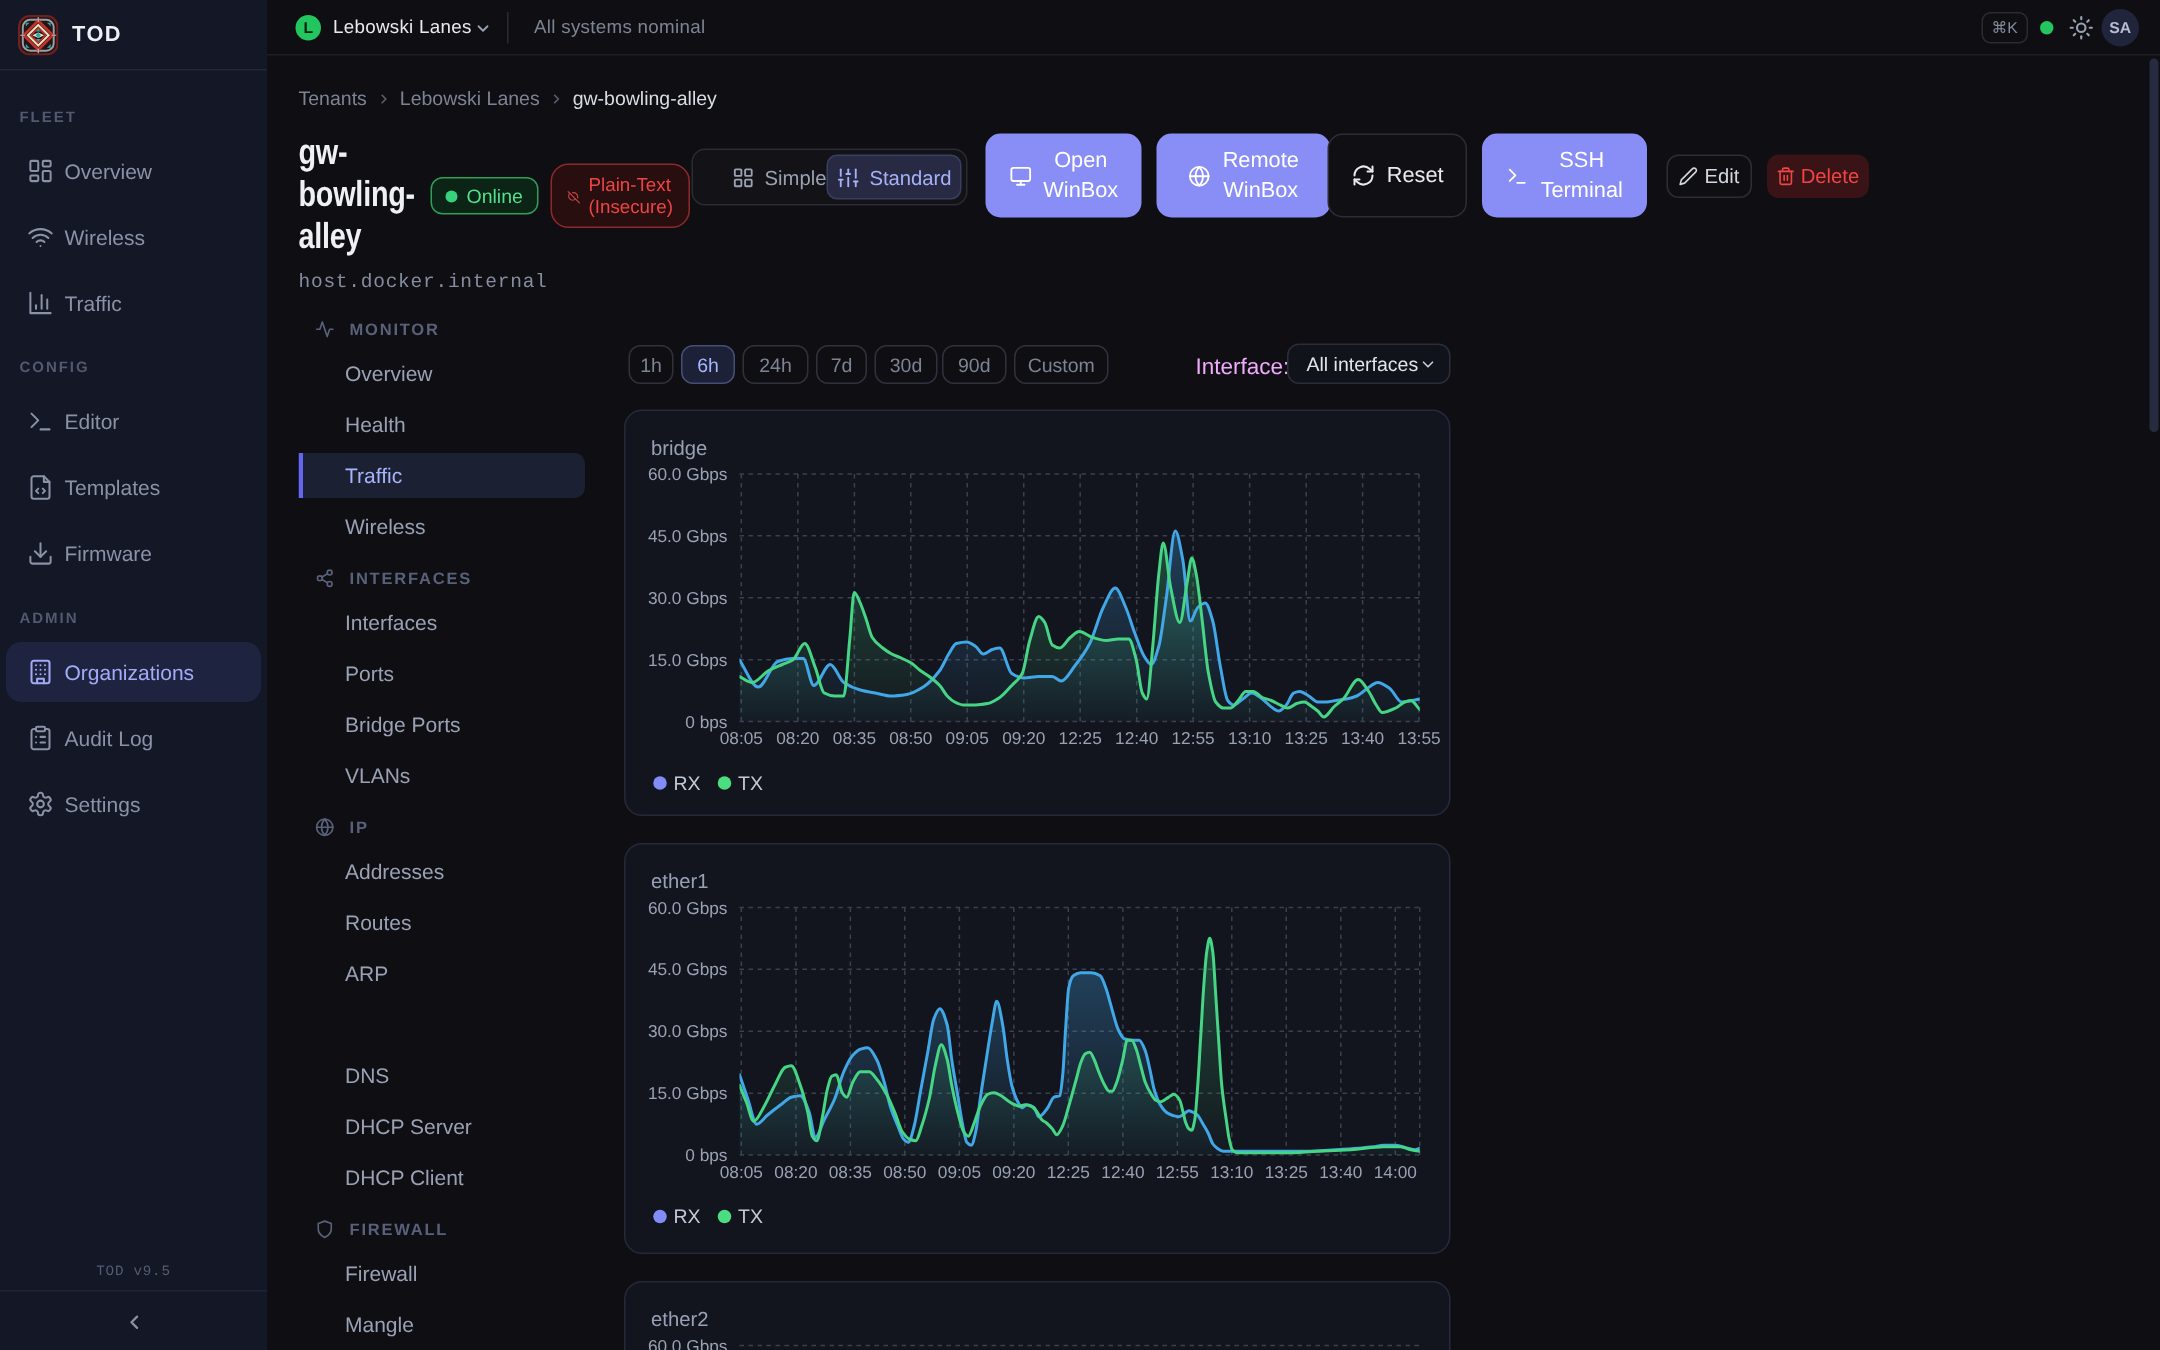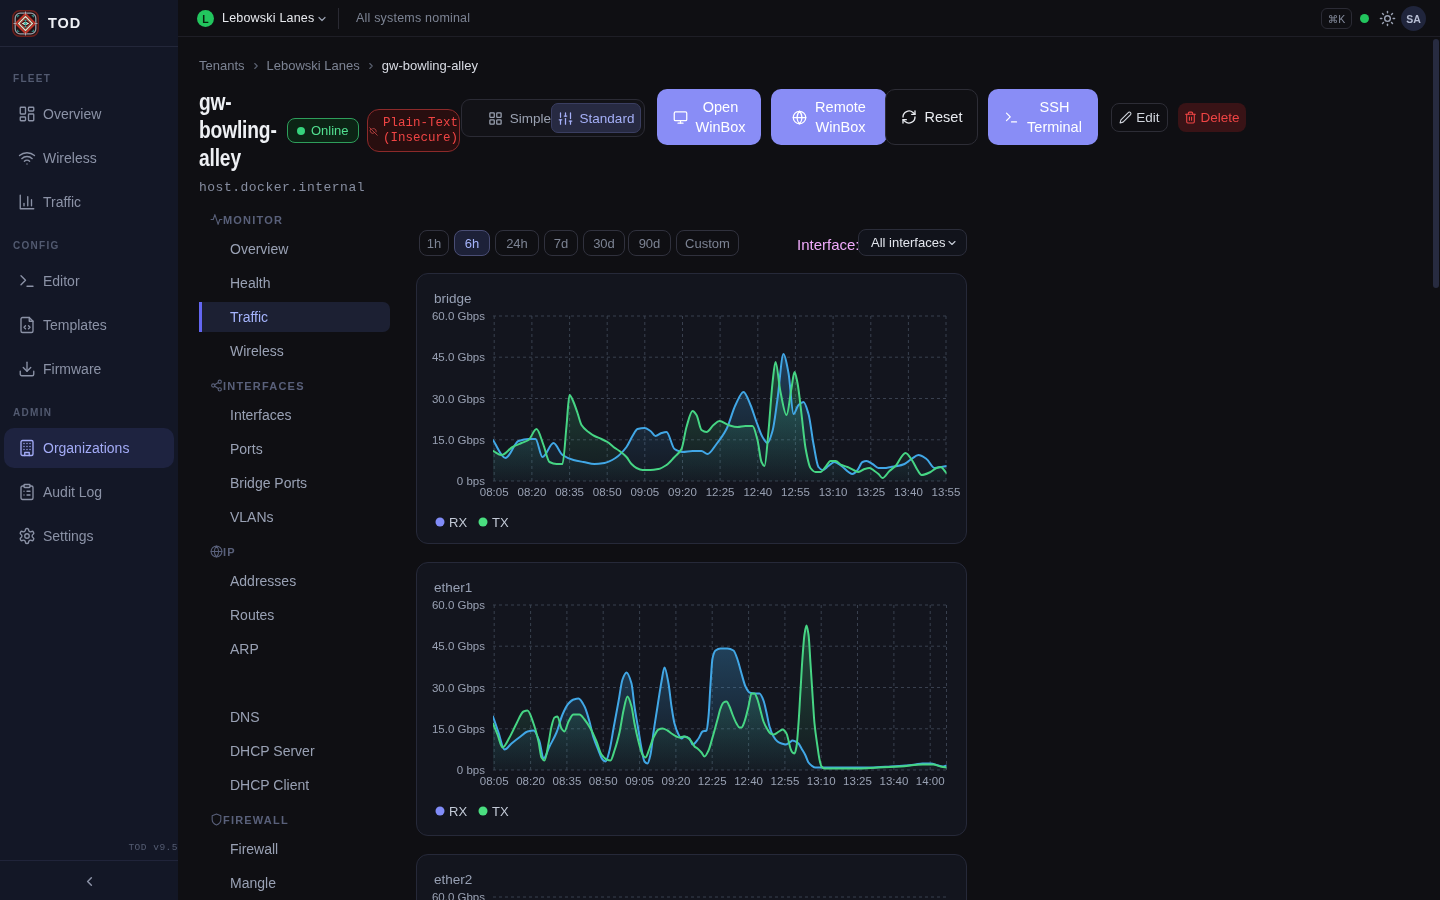--- a/index.html
+++ b/index.html
@@ -14,21 +14,21 @@
   #sidebar .logo-row { position:absolute; left:0; top:0; width:178px; height:47px;
      border-bottom:1px solid #23273a; }
   #sidebar .brand { position:absolute; left:48px; top:15px; font-size:14.5px; font-weight:600;
      color:#eef0f5; letter-spacing:1px; }
   .seclab { position:absolute; left:13px; font-size:10px; font-weight:700; letter-spacing:1.3px;
      color:#525a70; }
   .sitem { position:absolute; left:4px; width:170px; height:40px; border-radius:10px;
      display:flex; align-items:center; color:#8b92a6; font-size:14px; }
   .sitem svg { margin-left:14px; margin-right:7px; flex:none; }
   .sitem.sel { background:#1e2340; color:#a3abf6; }
-  #vertext { position:absolute; left:0; top:842px; width:178px; text-align:right;
+  #vertext { position:absolute; left:0; top:842px; width:178px; text-align:center;
      font-family:"Liberation Mono",monospace; font-size:9.5px; color:#545c72; letter-spacing:0.5px; }
   #sideline { position:absolute; left:0; top:860px; width:178px; border-top:1px solid #20243a; }
   #collapse { position:absolute; left:0; top:868px; width:178px; height:26px; display:flex;
      align-items:center; justify-content:center; color:#8b92a6; }
 
   
   #topbar { position:absolute; left:178px; top:0; width:1262px; height:37px;
      border-bottom:1px solid #1e1e26; }
   #tb-l { position:absolute; left:19px; top:10px; width:17px; height:17px; border-radius:50%;
      background:#22c55e; color:#07230f; font-size:10.5px; font-weight:700; display:flex;
@@ -51,21 +51,21 @@
   #crumbs .cur { color:#d9dce4; }
   #h1 { position:absolute; left:199px; top:88px; width:104px; font-size:24px; line-height:28px;
      font-weight:600; color:#eef0f4; letter-spacing:-0.2px; transform:scaleX(0.8);
      transform-origin:left top; }
   #badge-online { position:absolute; left:287px; top:118px; height:25px; border-radius:8px;
      border:1px solid #2e9e5b; background:#0c2415; color:#52df90; font-size:13px;
      display:flex; align-items:center; padding:0 9px; gap:6px; }
   #badge-online .dot { width:8px; height:8px; border-radius:50%; background:#36d27c; }
   #badge-plain { position:absolute; left:367px; top:109px; width:93px; height:43px; border-radius:12px;
      border:1px solid #8c2a2a; background:#280e0f; color:#ef4444; font-size:12.5px; line-height:15px;
-     display:flex; align-items:center; justify-content:center; gap:5px;font-family:Liberation Mono, monospace; }
+     display:flex; align-items:center; justify-content:center; gap:5px; }
   #host { position:absolute; left:199px; top:180px; font-family:"Liberation Mono",monospace;
      font-size:13px; color:#868da0; letter-spacing:0.5px; }
 
   
   #seg { position:absolute; left:461px; top:99px; width:184px; height:38px; border-radius:9px;
      border:1px solid #2b2b35; background:#121217; display:flex; align-items:center; padding:3px; }
   .seg-item { height:30px; border-radius:7px; display:flex; align-items:center; justify-content:center;
      gap:7px; font-size:13.5px; color:#9aa1b1; }
   #seg .simple { width:86px;justify-content:flex-end; }
   #seg .standard { width:90px; background:#272a42; color:#a5b0f8; border:1px solid #3a3e61; }
@@ -73,21 +73,21 @@
      color:#ffffff; font-size:14.5px; line-height:20px; display:flex; align-items:center;
      justify-content:center; gap:8px; text-align:center; }
   .darkbtn { background:#101014; border:1px solid #2d2d36; color:#e8eaef; }
   #btn-edit, #btn-del { position:absolute; top:103px; height:29px; border-radius:8px;
      display:flex; align-items:center; justify-content:center; font-size:13.5px; }
   #btn-edit { left:1111px; width:57px; border:1px solid #2d2d36; color:#d2d6de; gap:4px; }
   #btn-del { left:1178px; width:68px; background:#391316; color:#ef4444; gap:3px; }
 
   
   .nsec { position:absolute; left:210px; font-size:11px; font-weight:700; letter-spacing:1.2px;
-     color:#59607a; display:flex; align-items:center; gap:0; }
+     color:#59607a; display:flex; align-items:center; gap:10px; }
   .nitem { position:absolute; left:199px; width:191px; height:30px; display:flex; align-items:center;
      padding-left:31px; font-size:14px; color:#99a1b4; border-radius:7px; }
   .nitem.sel { background:#1c2033; color:#a5b4fc; border-left:3px solid #6366f1;
      padding-left:28px; border-radius:0 7px 7px 0; }
 
   
   .tbtn { position:absolute; top:230px; height:26px; border:1px solid #30313d; border-radius:8px;
      color:#7c8393; font-size:13px; display:flex; align-items:center; justify-content:center;
      background:transparent; }
   .tbtn.sel { background:#1d2138; border-color:#494d74; color:#a5b4fc; }

